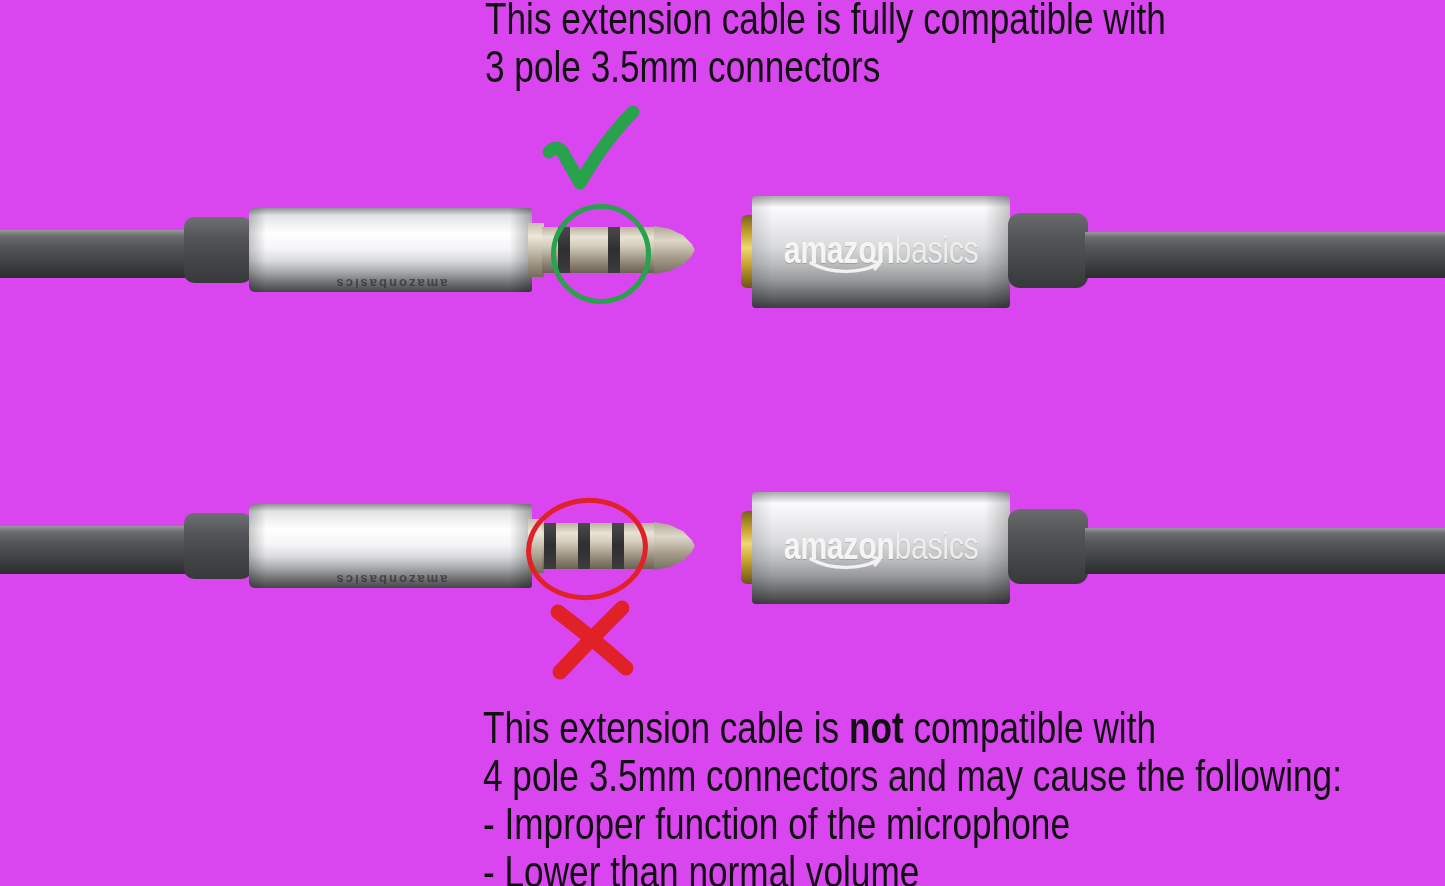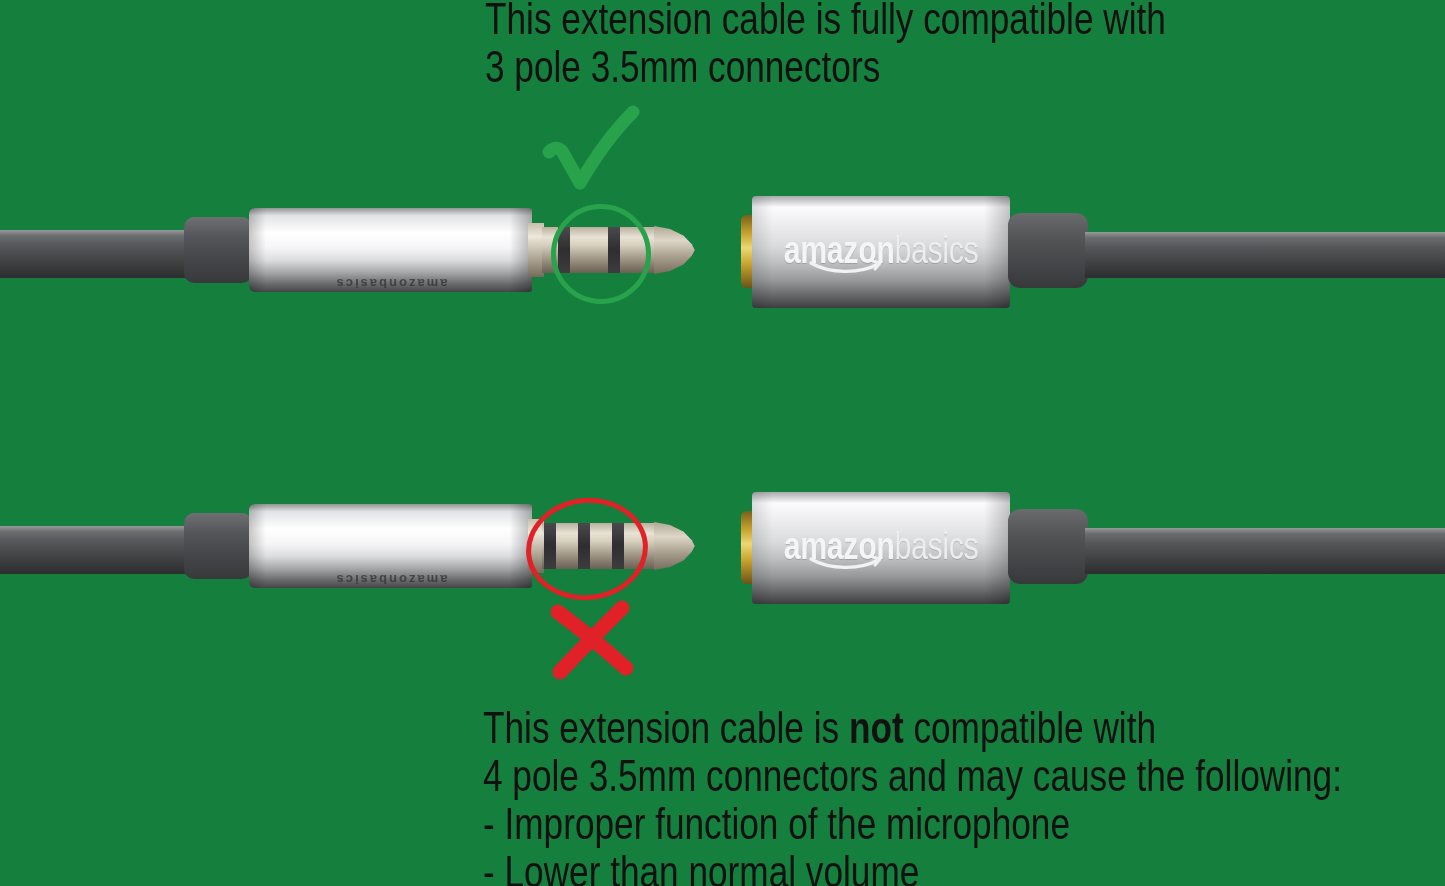--- a/index.html
+++ b/index.html
@@ -1,18 +1,18 @@
 <!DOCTYPE html>
 <html style="--green: #28a24b; --red: #e02127; --ink: #111111; --gold: #c6a22e; --cable: #48494b;"><head>
 <meta charset="utf-8">
 <title>3.5mm Extension Cable Compatibility</title>
 <style>
   html,body{margin:0;padding:0;background:#ffffff;}
   .stage{
-    position:relative;width:1445px;height:886px;background:#15803d;
+    position:relative;width:1445px;height:886px;background:#d946ef;
     overflow:hidden;font-family:"Liberation Sans",sans-serif;color:var(--ink,#111);
   }
   
   .caption{
     position:absolute;font-size:44px;line-height:48px;white-space:nowrap;
     transform:scaleX(.8);transform-origin:0 0;color:var(--ink,#111);
   }
   .caption.top{left:485px;top:-5px;}
   .caption.bottom{left:483px;top:704px;}
   .caption b{font-weight:700;}

